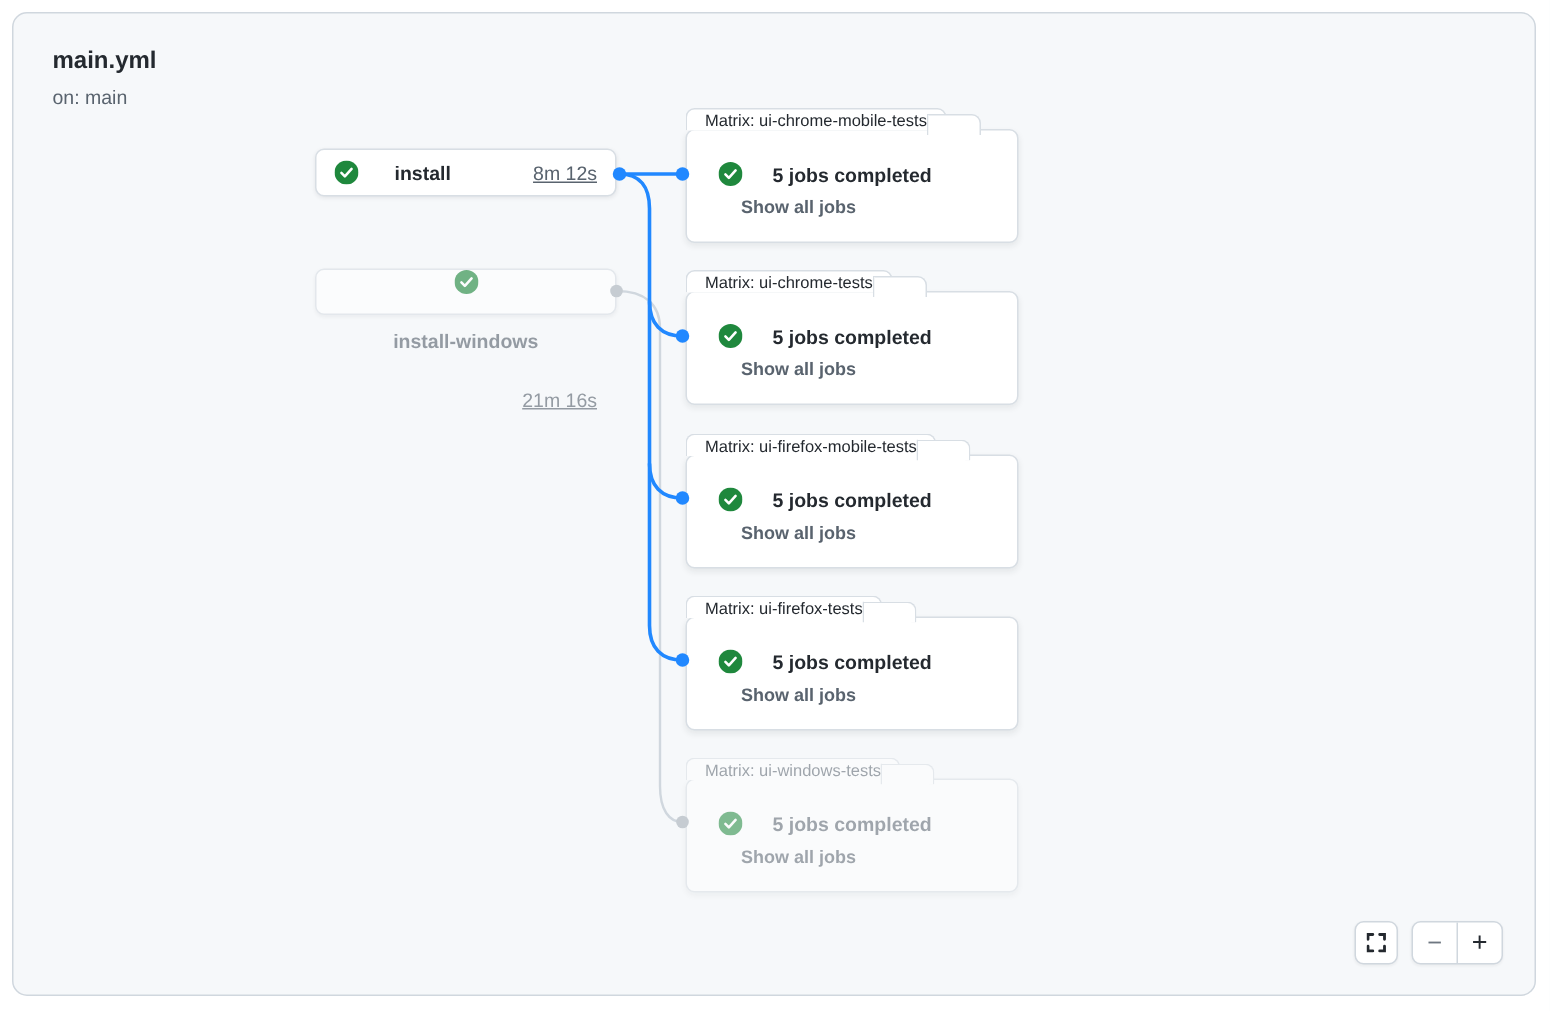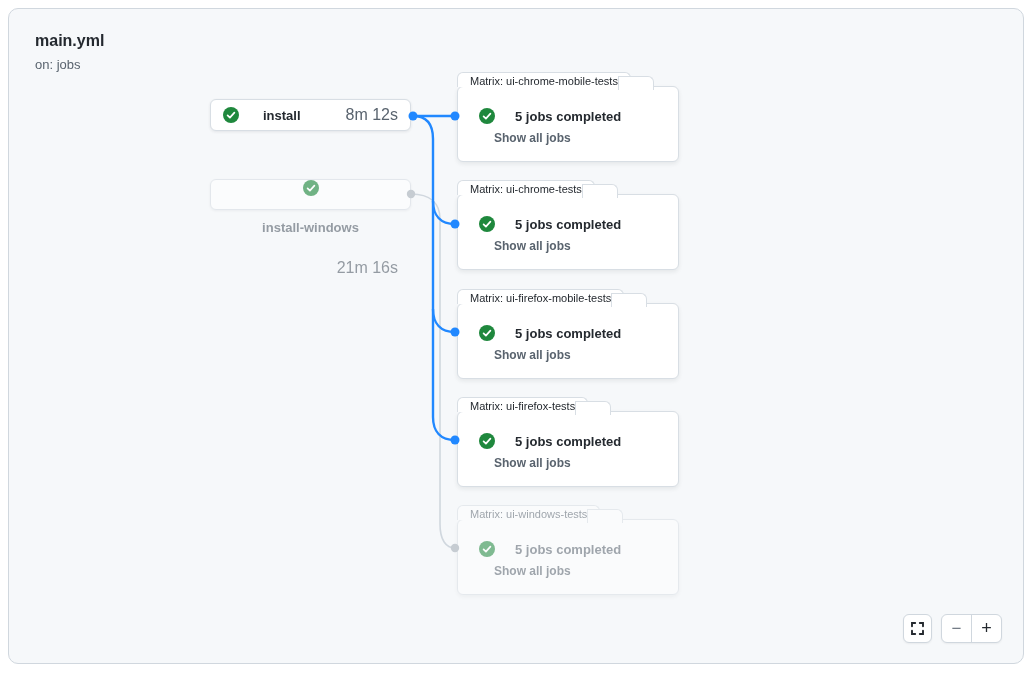--- a/index.html
+++ b/index.html
@@ -22,21 +22,21 @@
     background:var(--panel_bg);border:1px solid var(--panel_border);border-radius:10px;}
 
   .wf-title{position:absolute;left:35px;top:32px;font-size:16px;font-weight:bold;color:var(--text);}
   .wf-trigger{position:absolute;left:35px;top:57px;font-size:13px;color:var(--muted_text);}
 
   
   .job-node{position:absolute;display:flex;align-items:center;gap:24px;
     background:#fff;border:1px solid var(--card_border);border-radius:6px;
     padding:0 12px;box-shadow:0 1px 3px rgba(31,35,40,.09);cursor:pointer;}
   .job-node .job-name{font-size:13px;font-weight:bold;color:var(--text);}
-  .job-node .job-duration{margin-left:auto;font-size:16px;color:var(--muted_text);}
+  .job-node .job-duration{margin-left:auto;font-size:13px;color:var(--muted_text);text-decoration:underline;}
   .job-node.muted{opacity:.62;flex-direction:column;}
   .job-node.muted .job-name{color:var(--muted_text);}
 
   
   .matrix{position:absolute;left:457px;width:222px;}
   .matrix .tab{position:absolute;left:0;top:0;height:15px;z-index:3;
     background:#fff;border:1px solid var(--card_border);border-bottom:none;
     border-radius:6px 6px 0 0;padding:2px 12px 0 12px;
     font-size:11px;color:var(--text);white-space:nowrap;}
   .matrix .tab::before{content:"";position:absolute;z-index:-1;top:3px;right:-24px;
@@ -74,21 +74,21 @@
   .zoom-group .half.out{color:#6e7781;border-right:1px solid var(--panel_border);font-size:17px;}
   .zoom-group .half.in{color:var(--text);}
 </style>
 </head>
 <body>
 
 <div class="stage">
   <div class="panel"></div>
 
   <div class="wf-title">main.yml</div>
-  <div class="wf-trigger">on: jobs</div>
+  <div class="wf-trigger">on: main</div>
 
   <div class="job-node" style="left:210px;top:99px;width:201px;height:32px;">
     <svg class="check-icon" width="16" height="16" viewBox="0 0 16 16">
       <circle cx="8" cy="8" r="8" fill="#1f883d"></circle>
       <path d="M4.6 8.3l2.3 2.3 4.5-5" stroke="#fff" stroke-width="1.7" fill="none" stroke-linecap="round" stroke-linejoin="round"></path>
     </svg>
     <span class="job-name">install</span>
     <span class="job-duration">8m 12s</span>
   </div>
 

